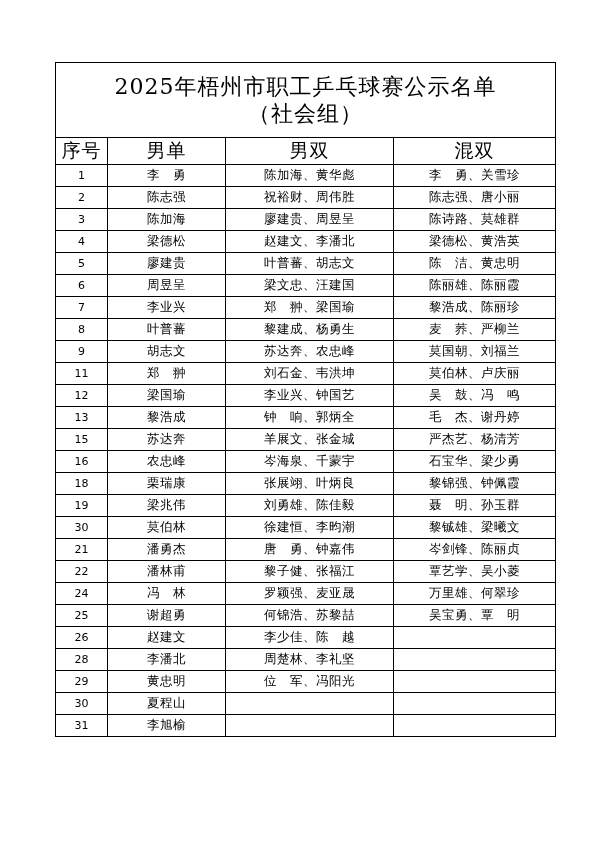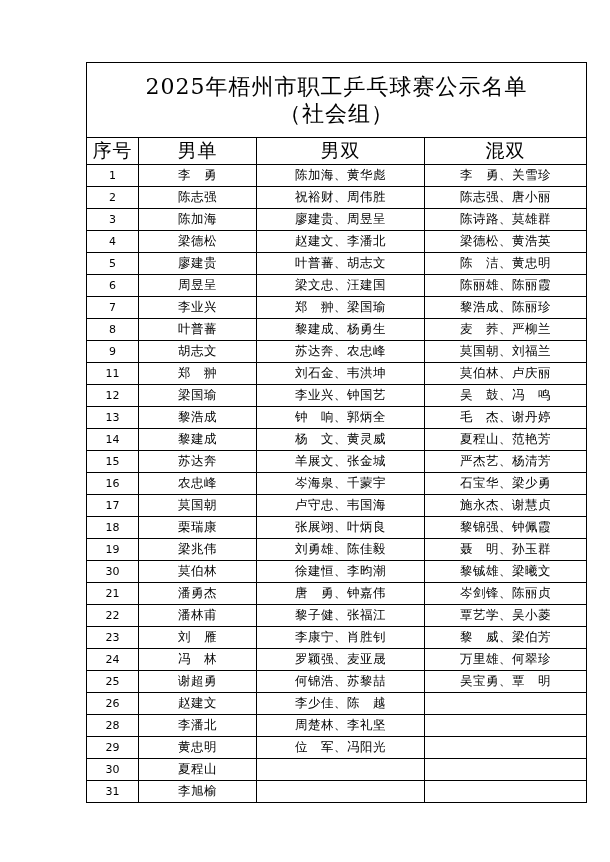--- a/index.html
+++ b/index.html
@@ -23,21 +23,20 @@
   .doc {
     position: absolute;
     left: 55px;
     top: 62px;
     width: 500px;
   }
   table.sheet {
     border-collapse: collapse;
     table-layout: fixed;
     width: 500px;
-    margin-left: 31px;
   }
   table.sheet td, table.sheet th {
     border: 1px solid #000000;
     padding: 0;
     text-align: center;
     vertical-align: middle;
     font-weight: normal;
   }
   .title-cell {
     height: 74px;
@@ -164,44 +163,32 @@
             <td class="name-cell">李业兴、钟国艺</td>
             <td class="name-cell">吴　鼓、冯　鸣</td>
           </tr>
           <tr>
             <td class="idx-cell">13</td>
             <td class="name-cell">黎浩成</td>
             <td class="name-cell">钟　响、郭炳全</td>
             <td class="name-cell">毛　杰、谢丹婷</td>
           </tr>
           <tr>
-            <td class="idx-cell">14</td>
-            <td class="name-cell">黎建成</td>
-            <td class="name-cell">杨　文、黄灵威</td>
-            <td class="name-cell">夏程山、范艳芳</td>
-          </tr>
-          <tr>
             <td class="idx-cell">15</td>
             <td class="name-cell">苏达奔</td>
             <td class="name-cell">羊展文、张金城</td>
             <td class="name-cell">严杰艺、杨清芳</td>
           </tr>
           <tr>
             <td class="idx-cell">16</td>
             <td class="name-cell">农忠峰</td>
             <td class="name-cell">岑海泉、千蒙宇</td>
             <td class="name-cell">石宝华、梁少勇</td>
           </tr>
           <tr>
-            <td class="idx-cell">17</td>
-            <td class="name-cell">莫国朝</td>
-            <td class="name-cell">卢守忠、韦国海</td>
-            <td class="name-cell">施永杰、谢慧贞</td>
-          </tr>
-          <tr>
             <td class="idx-cell">18</td>
             <td class="name-cell">栗瑞康</td>
             <td class="name-cell">张展翊、叶炳良</td>
             <td class="name-cell">黎锦强、钟佩霞</td>
           </tr>
           <tr>
             <td class="idx-cell">19</td>
             <td class="name-cell">梁兆伟</td>
             <td class="name-cell">刘勇雄、陈佳毅</td>
             <td class="name-cell">聂　明、孙玉群</td>
@@ -216,26 +203,20 @@
             <td class="idx-cell">21</td>
             <td class="name-cell">潘勇杰</td>
             <td class="name-cell">唐　勇、钟嘉伟</td>
             <td class="name-cell">岑剑锋、陈丽贞</td>
           </tr>
           <tr>
             <td class="idx-cell">22</td>
             <td class="name-cell">潘林甫</td>
             <td class="name-cell">黎子健、张福江</td>
             <td class="name-cell">覃艺学、吴小菱</td>
-          </tr>
-          <tr>
-            <td class="idx-cell">23</td>
-            <td class="name-cell">刘　雁</td>
-            <td class="name-cell">李康宁、肖胜钊</td>
-            <td class="name-cell">黎　威、梁伯芳</td>
           </tr>
           <tr>
             <td class="idx-cell">24</td>
             <td class="name-cell">冯　林</td>
             <td class="name-cell">罗颖强、麦亚晟</td>
             <td class="name-cell">万里雄、何翠珍</td>
           </tr>
           <tr>
             <td class="idx-cell">25</td>
             <td class="name-cell">谢超勇</td>

